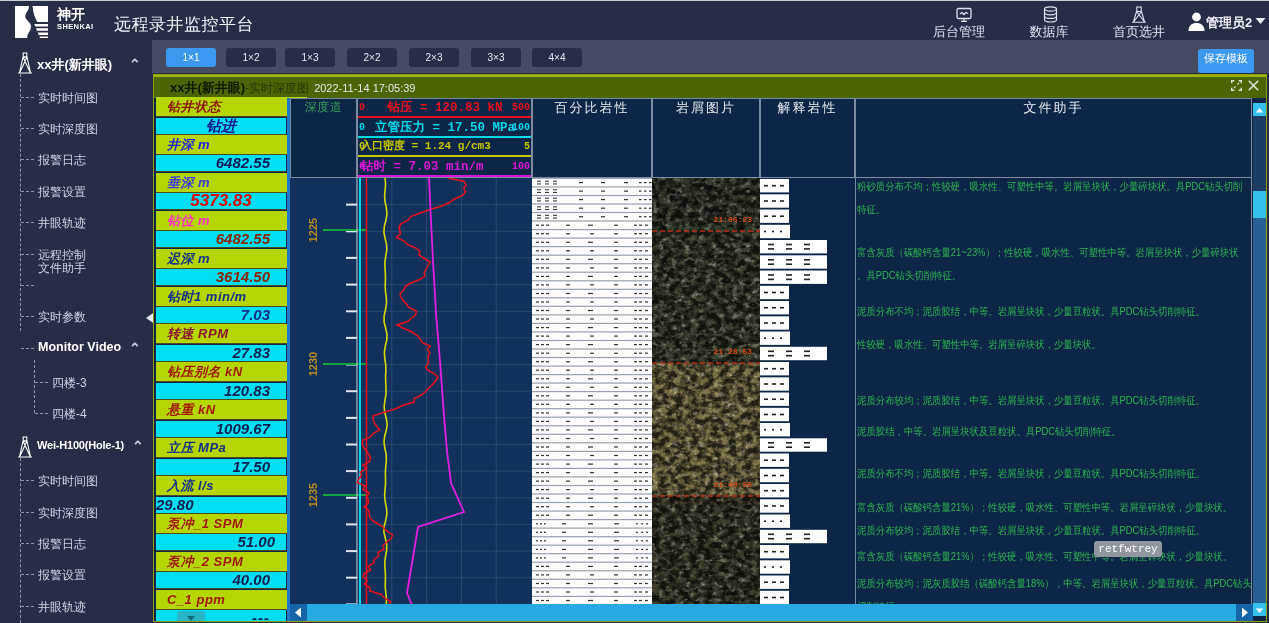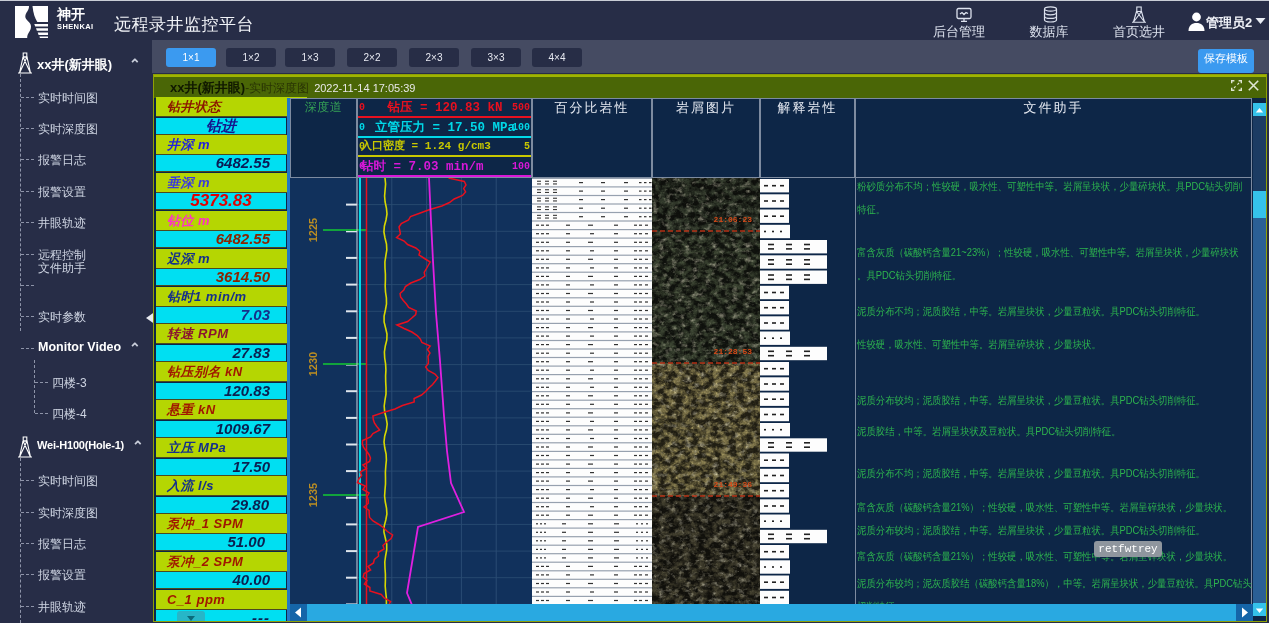--- a/index.html
+++ b/index.html
@@ -178,23 +178,23 @@
         <div class="pvalue" style="top:232px;color:#15308a;text-align:right;padding-right:16px;">7.03</div>
         <div class="plabel" style="top:249.4px;color:#8b1530">转速&nbsp;RPM</div>
         <div class="pvalue" style="top:269.9px;color:#0a2050;text-align:right;padding-right:16px;">27.83</div>
         <div class="plabel" style="top:287.3px;color:#a01800">钻压别名&nbsp;kN</div>
         <div class="pvalue" style="top:307.8px;color:#0a2050;text-align:right;padding-right:16px;">120.83</div>
         <div class="plabel" style="top:325.2px;color:#a01800">悬重&nbsp;kN</div>
         <div class="pvalue" style="top:345.7px;color:#0a2050;text-align:right;padding-right:16px;">1009.67</div>
         <div class="plabel" style="top:363.09999999999997px;color:#15308a">立压&nbsp;MPa</div>
         <div class="pvalue" style="top:383.59999999999997px;color:#0a2050;text-align:right;padding-right:16px;">17.50</div>
         <div class="plabel" style="top:400.99999999999994px;color:#15308a">入流&nbsp;l/s</div>
-        <div class="pvalue" style="top:421.49999999999994px;color:#0a2050;text-align:right;padding-right:17px;">29.80</div>
+        <div class="pvalue" style="top:421.49999999999994px;color:#0a2050;text-align:left;padding-right:26px;">29.80</div>
         <div class="plabel" style="top:438.8999999999999px;color:#a01800">泵冲_1&nbsp;SPM</div>
-        <div class="pvalue" style="top:459.3999999999999px;color:#0a2050;text-align:right;padding-right:21px;">51.00</div>
+        <div class="pvalue" style="top:459.3999999999999px;color:#0a2050;text-align:right;padding-right:11px;">51.00</div>
         <div class="plabel" style="top:476.7999999999999px;color:#a01800">泵冲_2&nbsp;SPM</div>
         <div class="pvalue" style="top:497.2999999999999px;color:#0a2050;text-align:right;padding-right:16px;">40.00</div>
         <div class="plabel" style="top:514.6999999999999px;color:#a01800">C_1&nbsp;ppm</div>
         <div class="pvalue" style="top:535.1999999999999px;color:#0a2050;text-align:right;padding-right:16px;"><span style="letter-spacing:1px">---</span></div>
         <div style="position:absolute;left:23px;top:535.7px;width:28px;height:14px;background:#27b6c8;border-radius:3px"><svg width="28" height="14" viewBox="0 0 28 14">
             <path d="M10 5 H18 L14 10 Z" fill="#0a6a7a"></path>
           </svg></div>
         <div style="position:absolute;left:133px;top:23px;width:2.5px;height:524px;background:#2278c8"></div>
         <div style="position:absolute;left:136px;top:270px;width:15px;height:28px;background:#56687f;border-radius:0 5px 5px 0"><svg width="15" height="28" viewBox="0 0 15 28" fill="none" stroke="#2878c0" stroke-width="2">
             <path d="M9 9 L4.5 14 L9 19"></path>

